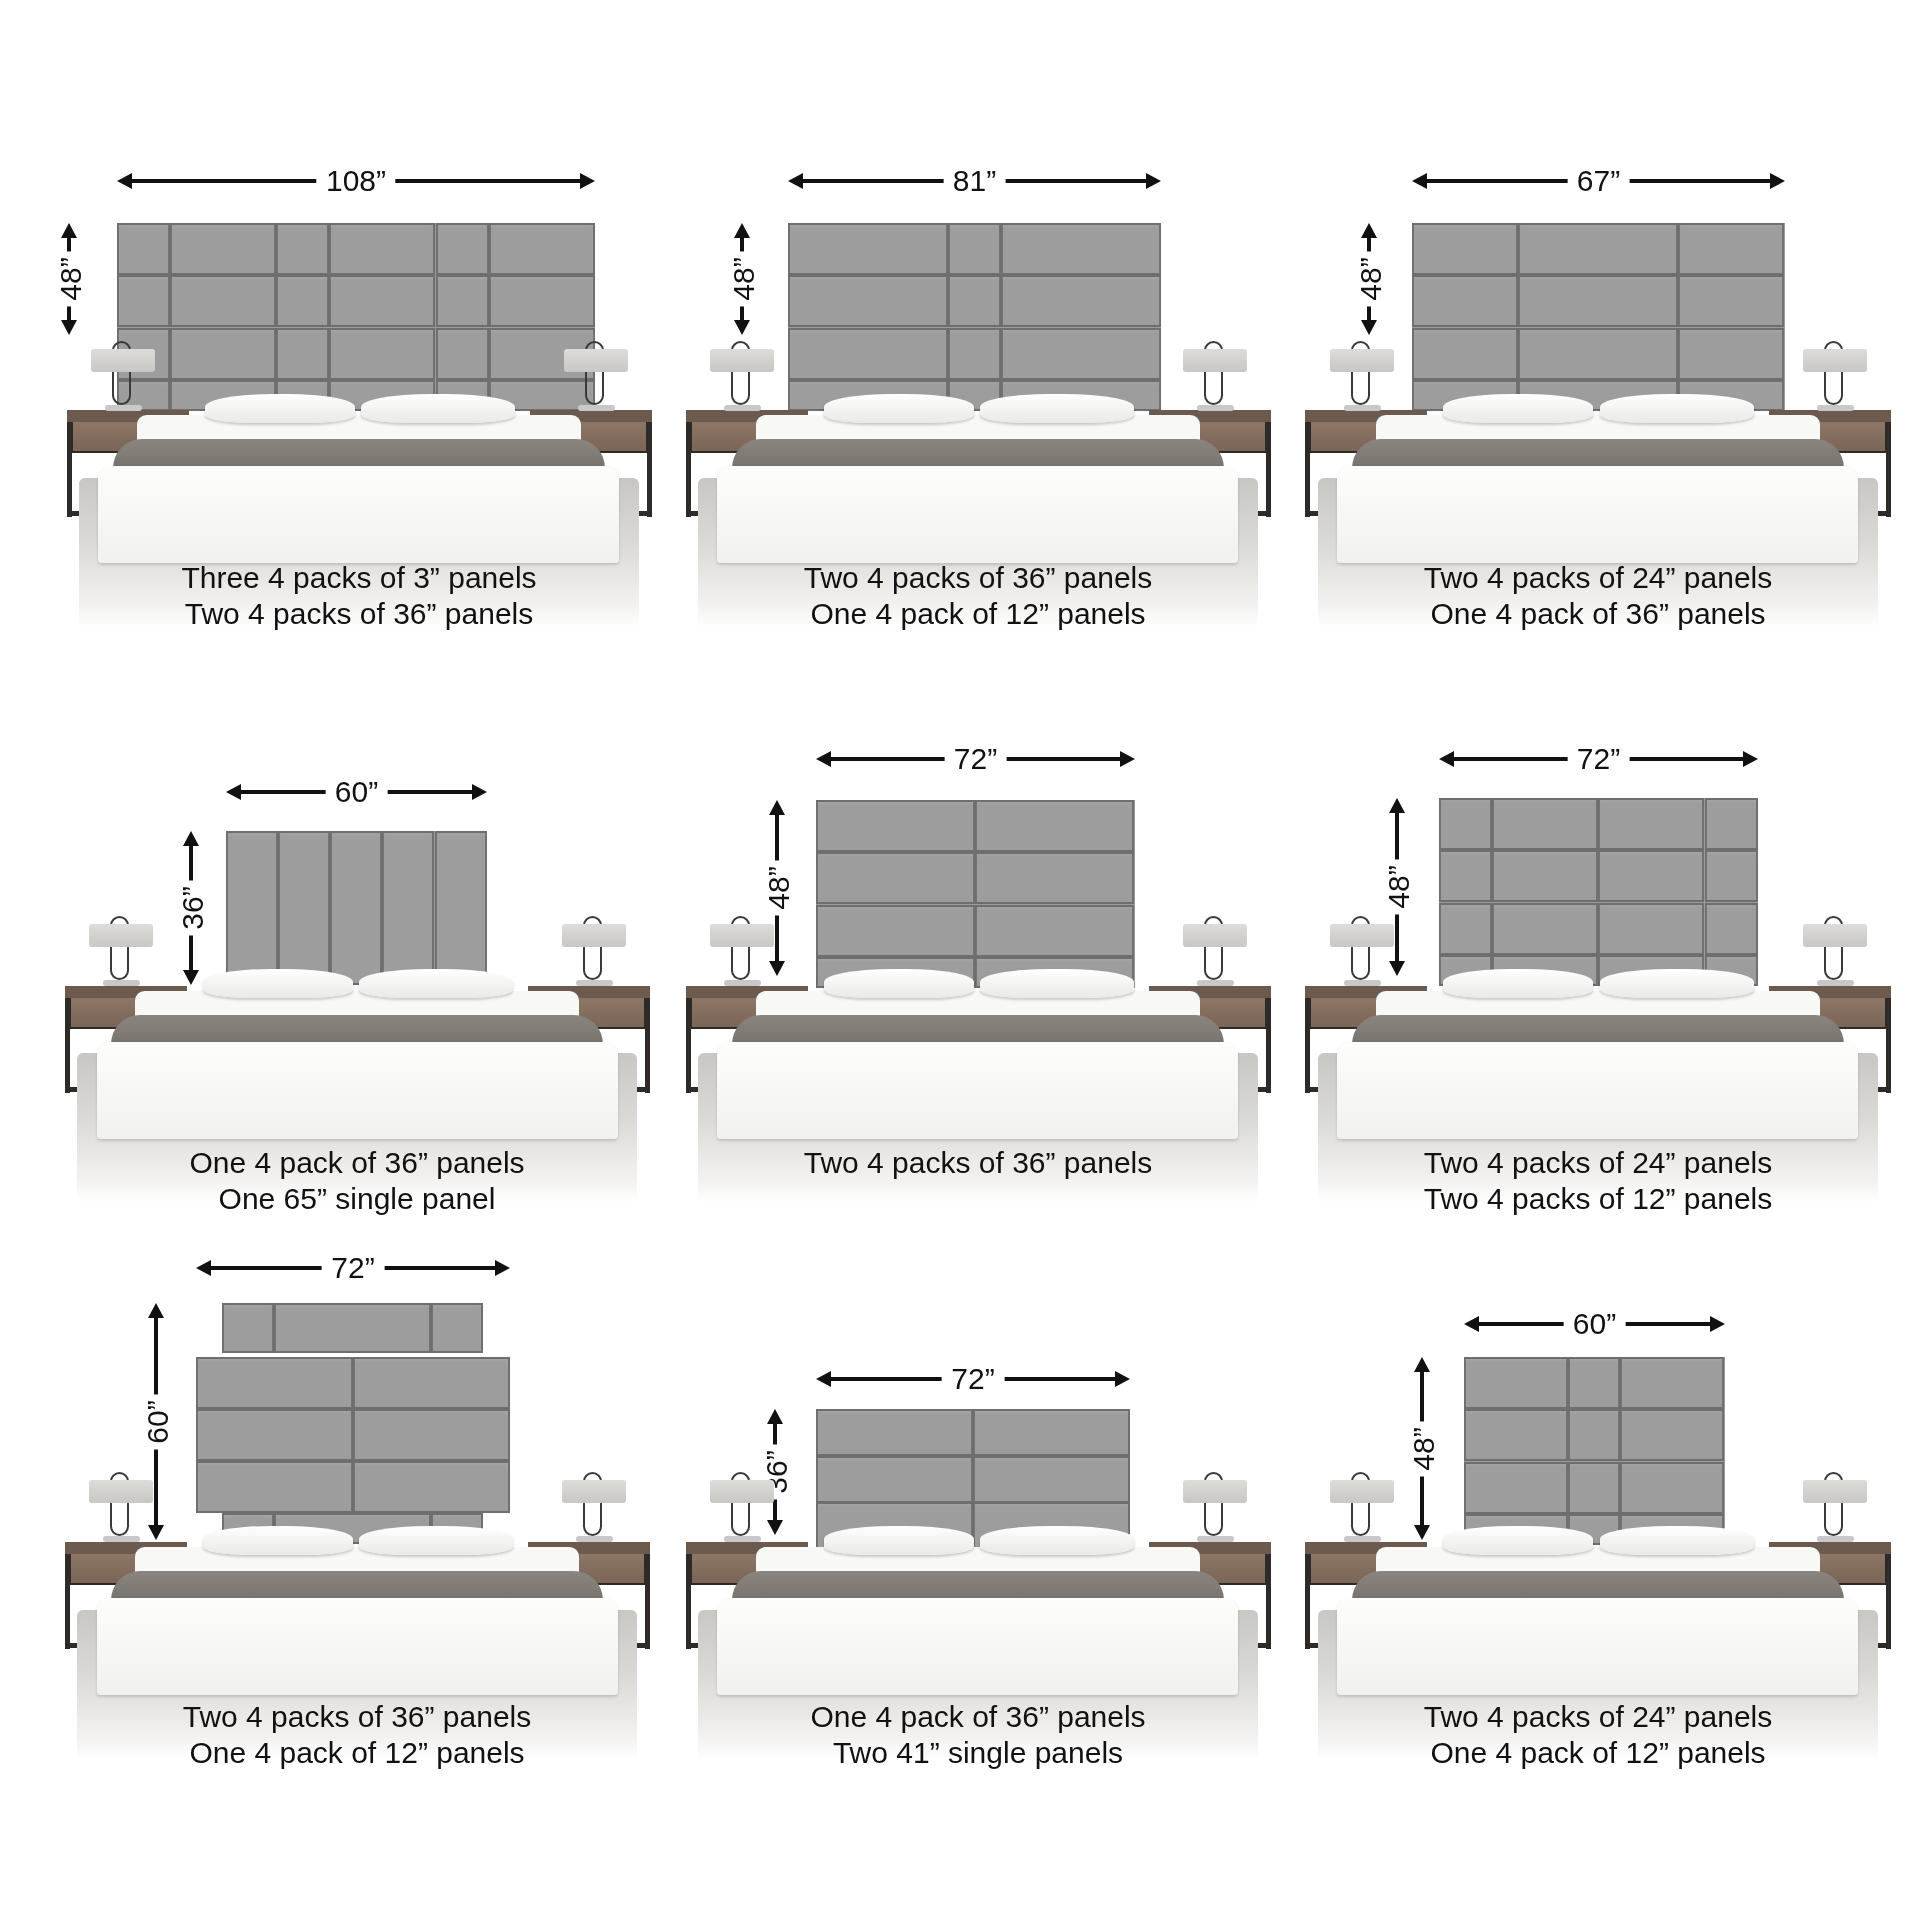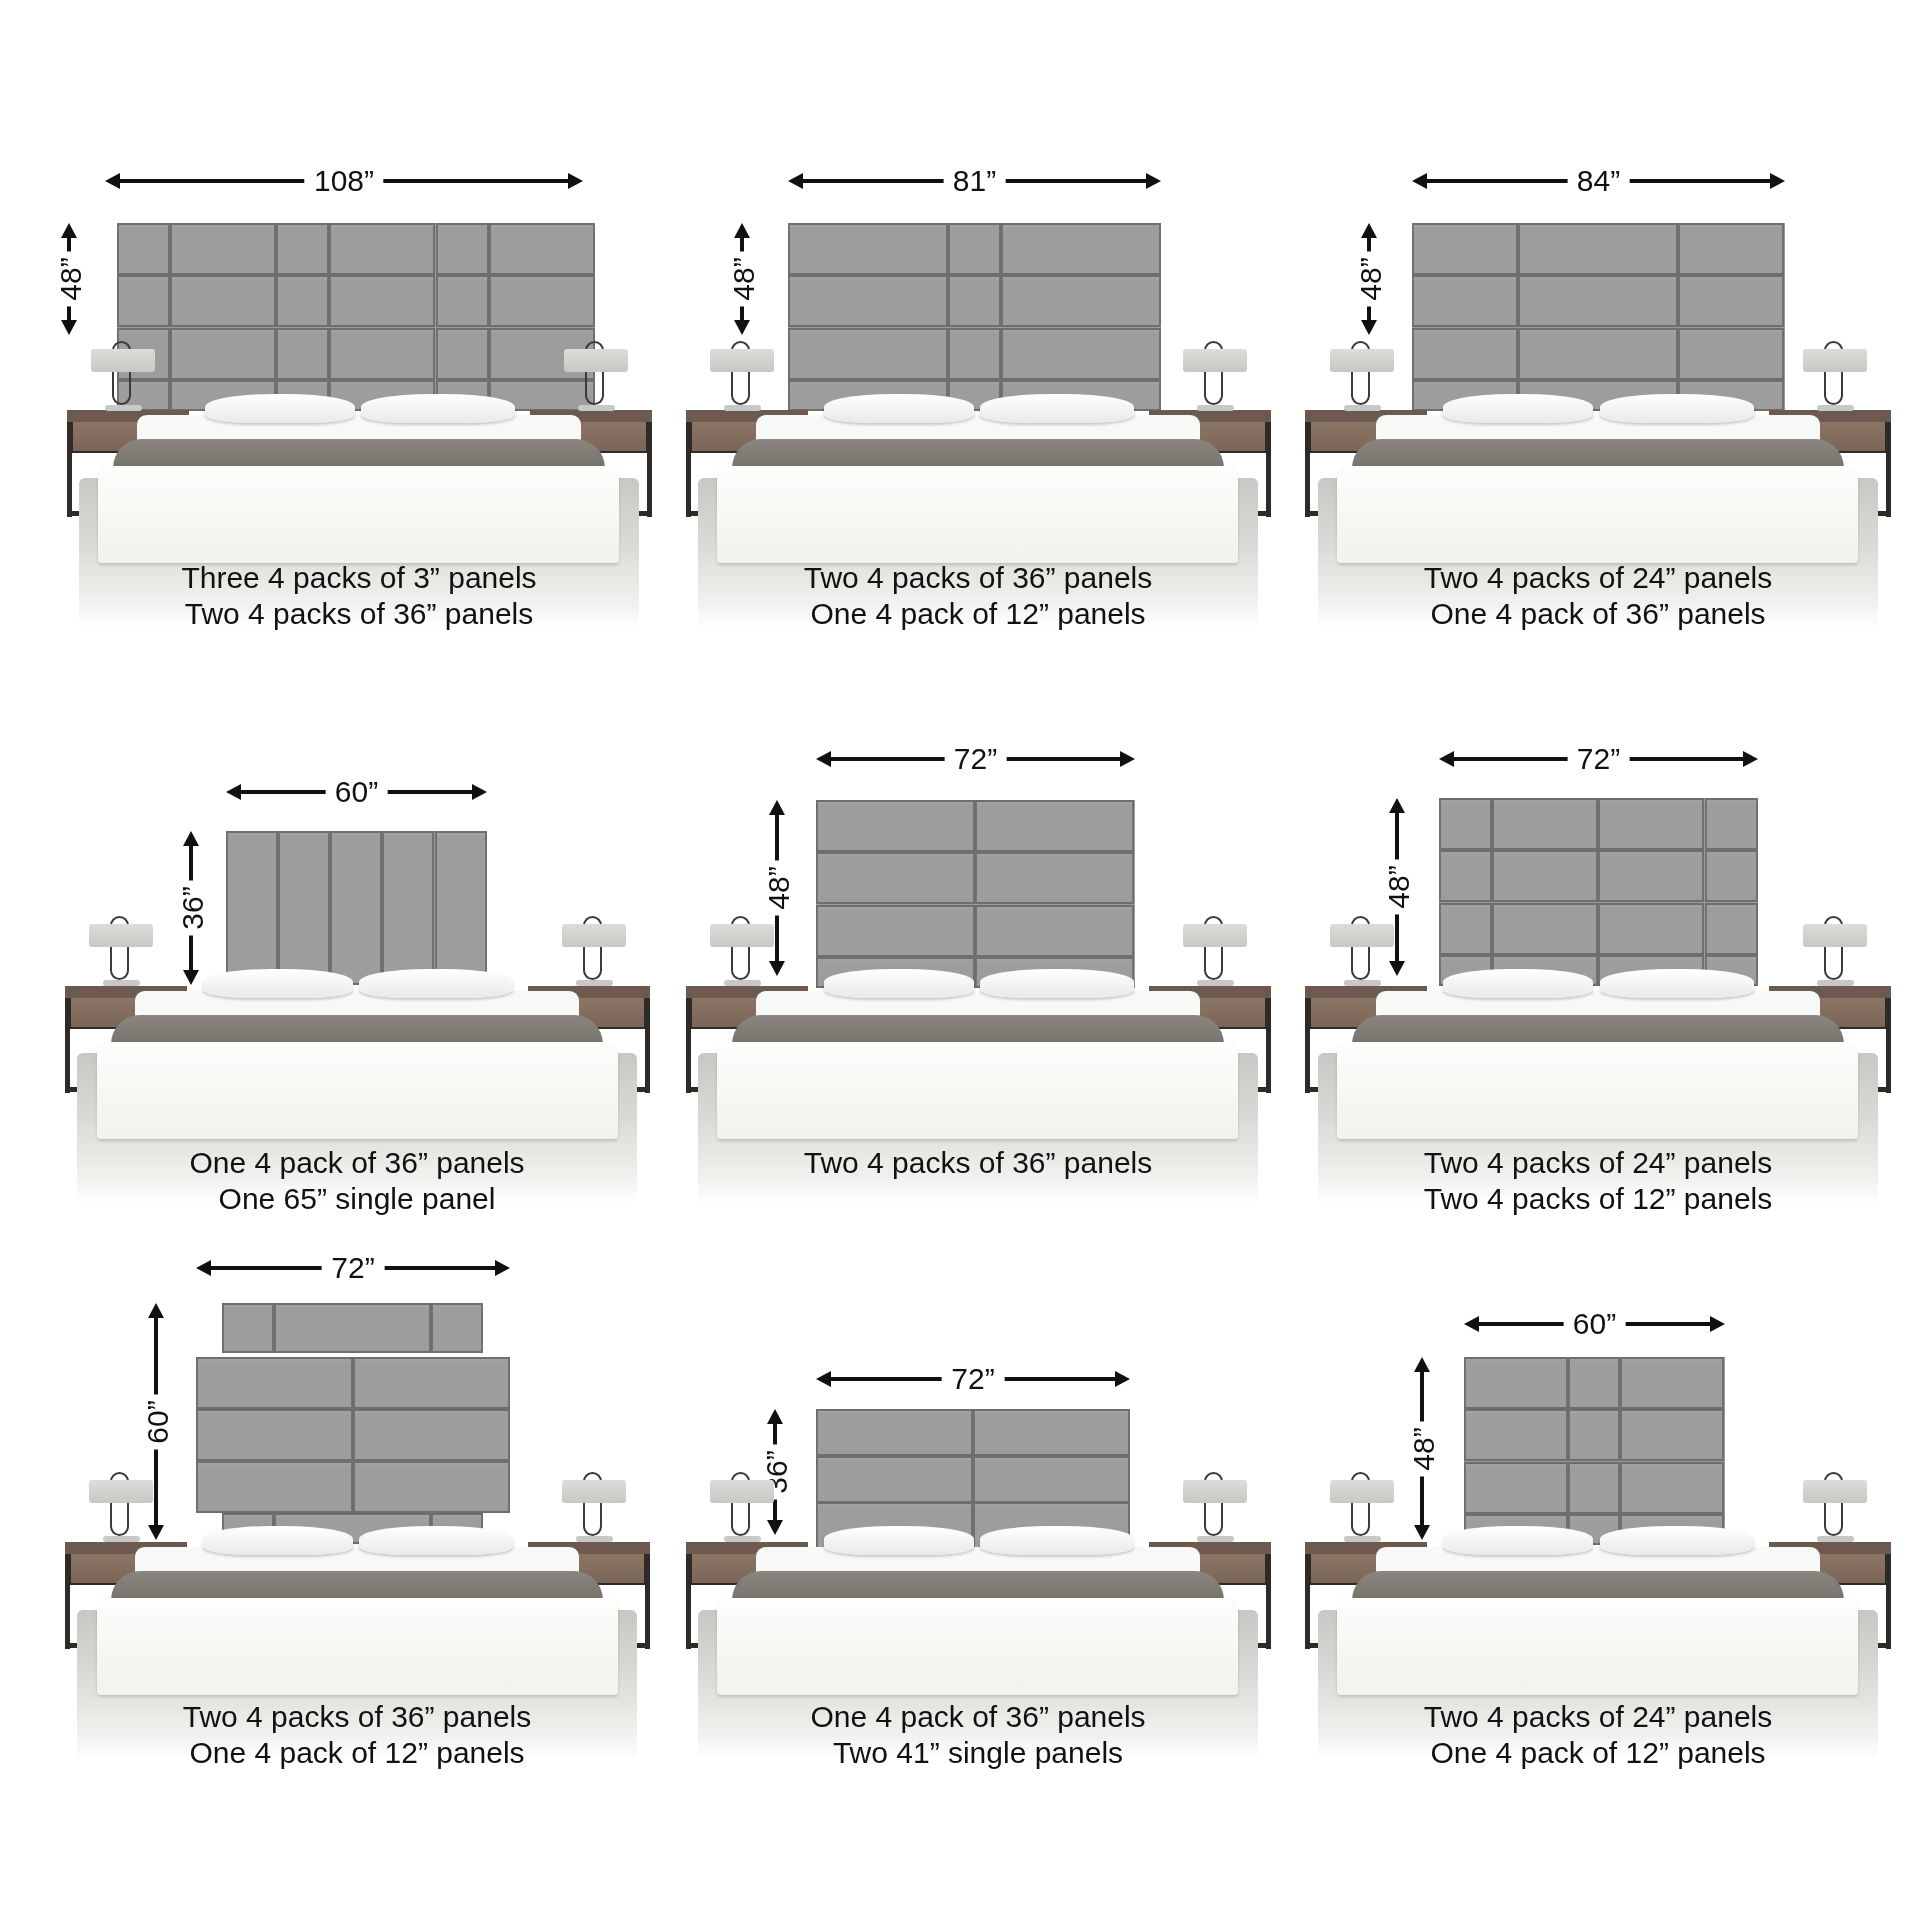--- a/index.html
+++ b/index.html
@@ -58,21 +58,21 @@
         <div class="tile" style="left: 212px; top: 105px; width: 106px; height: 52px;"></div>
         <div class="tile" style="left: 319px; top: 105px; width: 53px; height: 52px;"></div>
         <div class="tile" style="left: 372px; top: 105px; width: 106px; height: 52px;"></div>
         <div class="tile" style="left: 0px; top: 157px; width: 53px; height: 31px;"></div>
         <div class="tile" style="left: 53px; top: 157px; width: 106px; height: 31px;"></div>
         <div class="tile" style="left: 159px; top: 157px; width: 53px; height: 31px;"></div>
         <div class="tile" style="left: 212px; top: 157px; width: 106px; height: 31px;"></div>
         <div class="tile" style="left: 319px; top: 157px; width: 53px; height: 31px;"></div>
         <div class="tile" style="left: 372px; top: 157px; width: 106px; height: 31px;"></div>
       </div>
-      <div class="dim-h" style="left: 105px; top: 161px; width: 478px;">
+      <div class="dim-h" style="left: 117px; top: 161px; width: 478px;">
         <div class="line" style="left: 3.9px; right: 3.9px;"></div>
         <div class="arrow-l" style="left: 0px;"></div>
         <div class="arrow-r" style="right: 0px;"></div>
         <span class="lbl" style="left: 50%;">108”</span>
       </div>
       <div class="dim-v" style="left: 50px; top: 223px; height: 112px;">
         <div class="vline" style="top: 3.9px; bottom: 3.9px;"></div>
         <div class="arrow-u" style="top: 0px;"></div>
         <div class="arrow-d" style="bottom: 0px;"></div>
         <span class="vlbl" style="top: 50%;">48”</span>
@@ -186,21 +186,21 @@
         <div class="tile" style="left: 106px; top: 105px; width: 160px; height: 52px;"></div>
         <div class="tile" style="left: 266px; top: 105px; width: 106px; height: 52px;"></div>
         <div class="tile" style="left: 0px; top: 157px; width: 106px; height: 31px;"></div>
         <div class="tile" style="left: 106px; top: 157px; width: 160px; height: 31px;"></div>
         <div class="tile" style="left: 266px; top: 157px; width: 106px; height: 31px;"></div>
       </div>
       <div class="dim-h" style="left: 1412px; top: 161px; width: 373px;">
         <div class="line" style="left: 3.9px; right: 3.9px;"></div>
         <div class="arrow-l" style="left: 0px;"></div>
         <div class="arrow-r" style="right: 0px;"></div>
-        <span class="lbl" style="left: 50%;">84”</span>
+        <span class="lbl" style="left: 50%;">67”</span>
       </div>
       <div class="dim-v" style="left: 1350px; top: 223px; height: 112px;">
         <div class="vline" style="top: 3.9px; bottom: 3.9px;"></div>
         <div class="arrow-u" style="top: 0px;"></div>
         <div class="arrow-d" style="bottom: 0px;"></div>
         <span class="vlbl" style="top: 50%;">48”</span>
       </div>
       <div class="stand" style="left: 1305px; top: 410px; width: 122px; height: 106px;">
         <div class="top"></div>
         <div class="drawer"></div>

